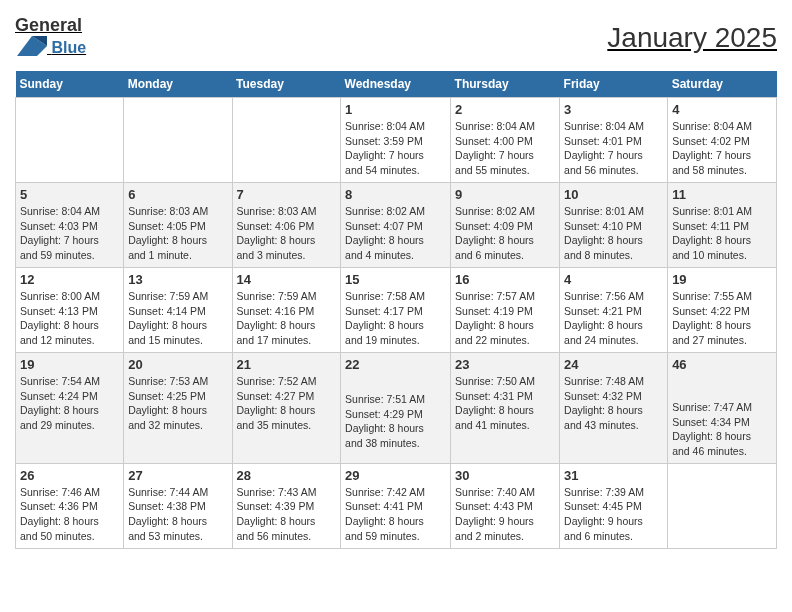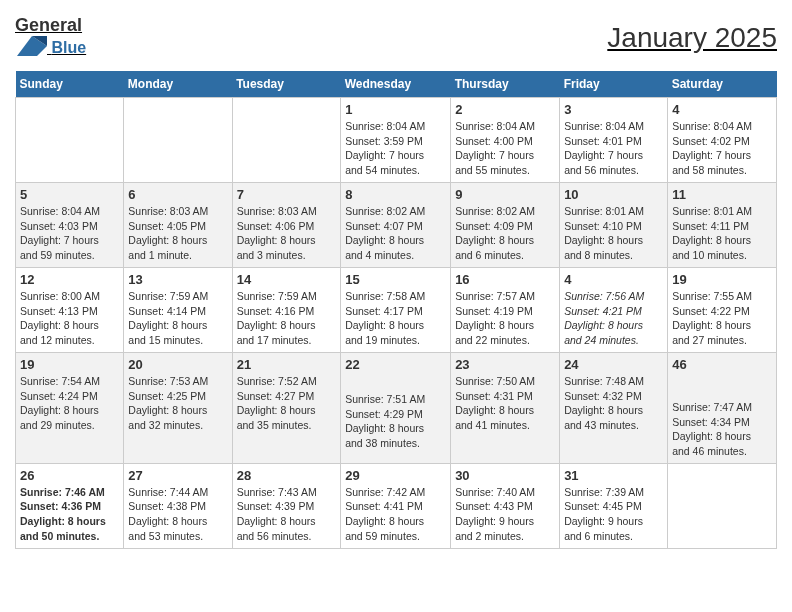--- a/index.html
+++ b/index.html
@@ -241,21 +241,21 @@
         </td>
         <td>
           <span class="day-number">16</span>
           <div class="day-info" style="white-space: pre-line;">Sunrise: 7:57 AM
 Sunset: 4:19 PM
 Daylight: 8 hours
 and 22 minutes.</div>
         </td>
         <td>
           <span class="day-number">4</span>
-          <div class="day-info" style="white-space: pre-line; font-style: italic;">Sunrise: 7:56 AM
+          <div class="day-info" style="white-space: pre-line;">Sunrise: 7:56 AM
 Sunset: 4:21 PM
 Daylight: 8 hours
 and 24 minutes.</div>
         </td>
         <td>
           <span class="day-number">19</span>
           <div class="day-info" style="white-space: pre-line;">Sunrise: 7:55 AM
 Sunset: 4:22 PM
 Daylight: 8 hours
 and 27 minutes.</div>
@@ -308,21 +308,21 @@
           <span class="day-number">46</span>
           <div class="day-info" style="white-space: pre-line; margin-top: 28px;">Sunrise: 7:47 AM
 Sunset: 4:34 PM
 Daylight: 8 hours
 and 46 minutes.</div>
         </td>
       </tr>
       <tr>
         <td>
           <span class="day-number">26</span>
-          <div class="day-info" style="white-space: pre-line; font-weight: bold;">Sunrise: 7:46 AM
+          <div class="day-info" style="white-space: pre-line;">Sunrise: 7:46 AM
 Sunset: 4:36 PM
 Daylight: 8 hours
 and 50 minutes.</div>
         </td>
         <td>
           <span class="day-number">27</span>
           <div class="day-info" style="white-space: pre-line;">Sunrise: 7:44 AM
 Sunset: 4:38 PM
 Daylight: 8 hours
 and 53 minutes.</div>

